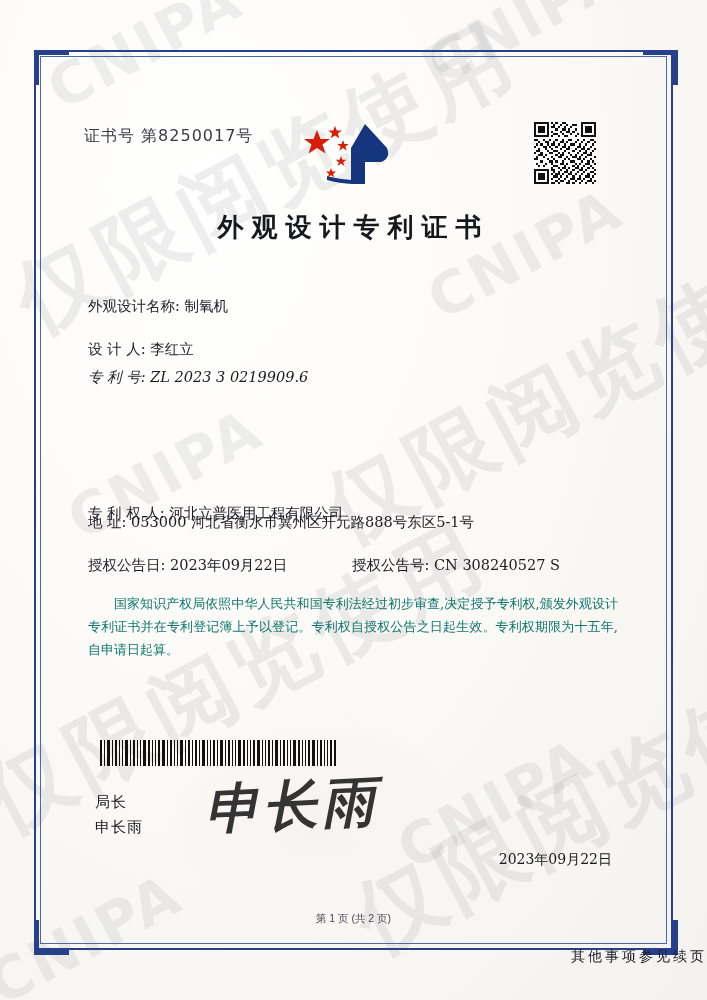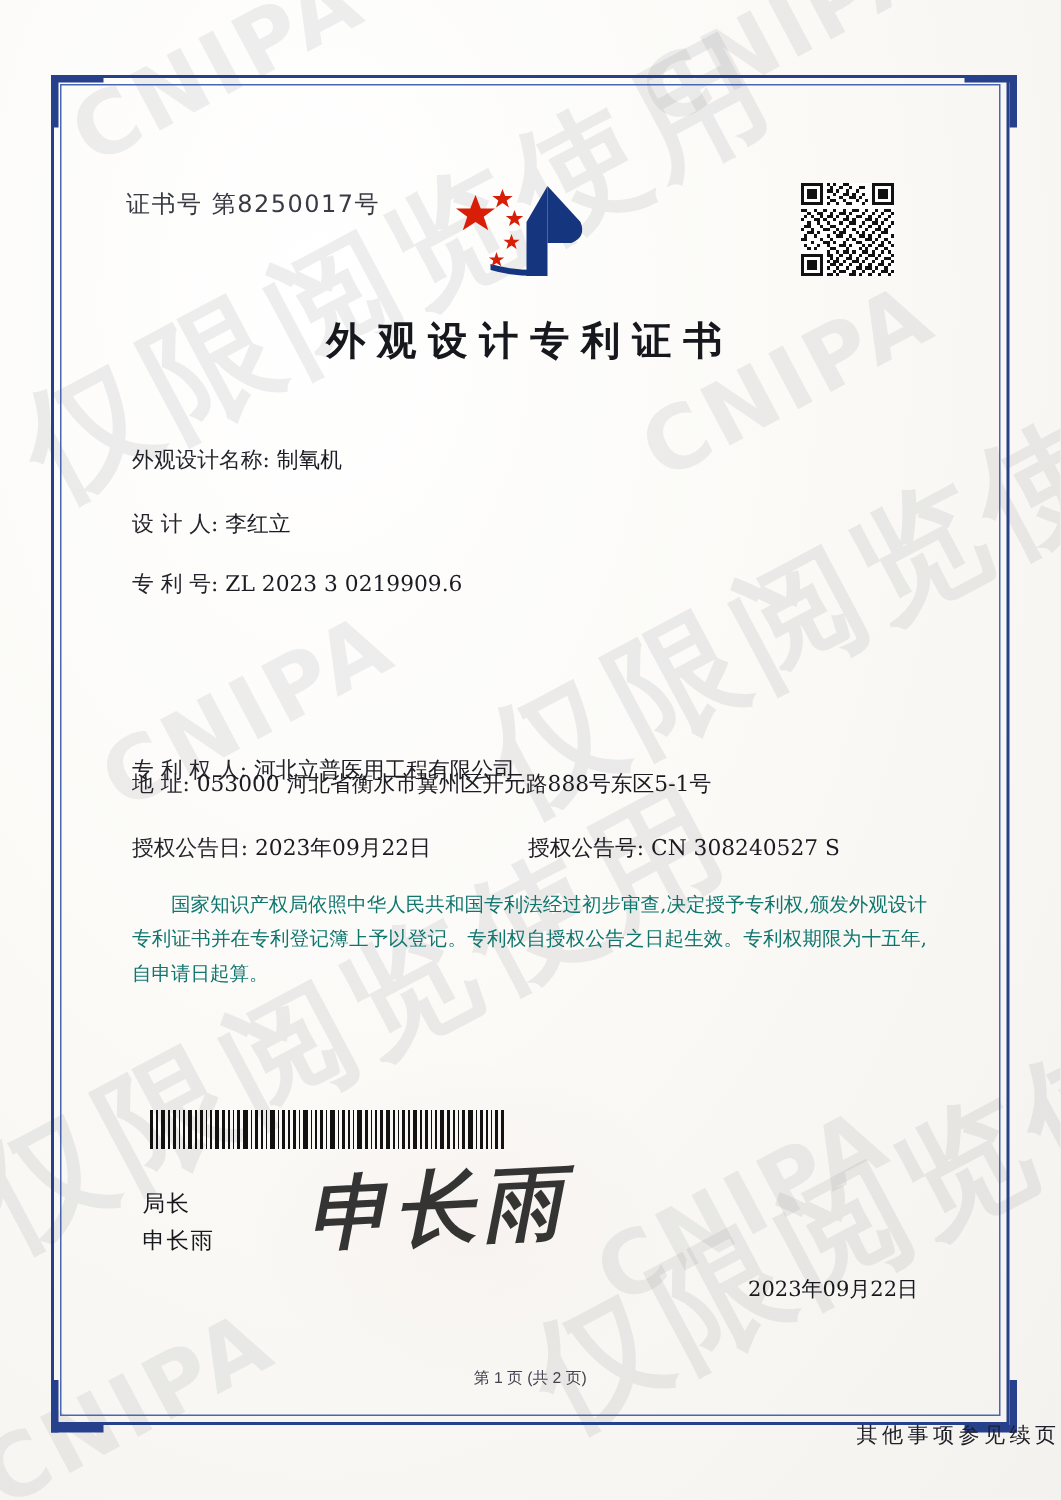--- a/index.html
+++ b/index.html
@@ -122,21 +122,21 @@
   .field .lbl {
     display: inline-block;
     color: #24242c;
   }
   .field .val {
     color: #1b1b22;
   }
 
   .f1 { top: 297px; }
   .f2 { top: 340px; }
-  .f3 { top: 380px; }
+  .f3 { top: 368px; font-style: italic; }
   .f4 { top: 427px; }
   .f5 { top: 470px; margin-top: 34px; }
   .f6 { top: 513px; }
   .f7 { top: 556px; }
 
   #grant-no {
     position: absolute;
     left: 352px; top: 556px;
     font-size: 14.5px;
     color: #1b1b22;

